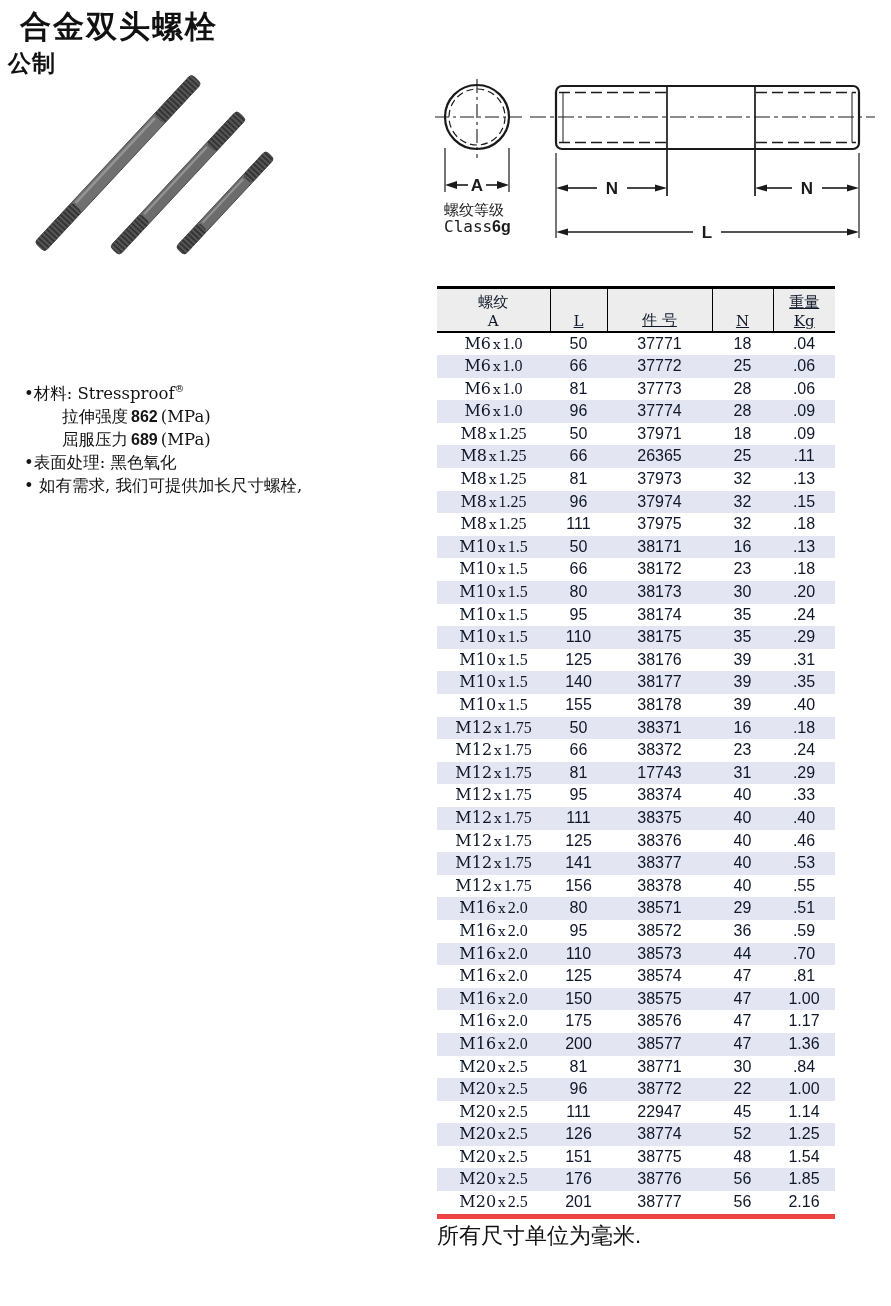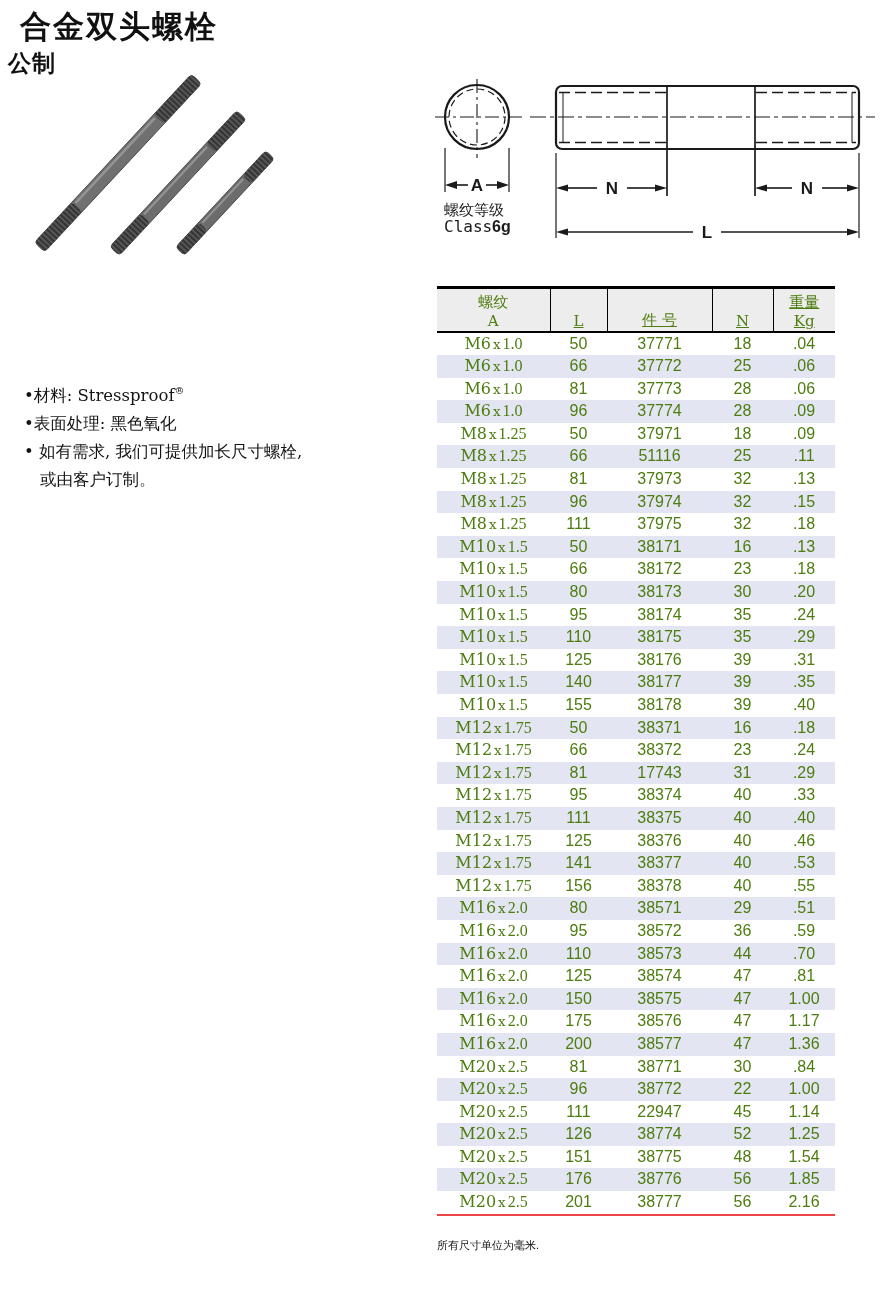--- a/index.html
+++ b/index.html
@@ -19,33 +19,33 @@
   .photo { position:absolute; left:28px; top:72px; width:260px; height:185px; }
   .diagram { position:absolute; left:430px; top:68px; width:461px; height:180px; }
   .diagram text { fill:#1a1a1a; }
   .dim-label { font-family:"Liberation Sans", sans-serif; font-weight:bold; font-size:17px; }
   .class-cjk { font-family:"DejaVu Serif", serif; font-size:15px; }
   .class-lat { font-family:"DejaVu Sans Mono", monospace; font-size:16px; }
   .class-val { font-family:"Liberation Sans", sans-serif; font-weight:bold; font-size:16px; }
 
   .specs {
     position:absolute; left:24px; top:377px; width:410px;
-    font-family:"DejaVu Serif", serif; font-size:16.5px; line-height:28px; color:#141414;
+    font-family:"DejaVu Serif", serif; font-size:16.5px; line-height:23px; color:#141414;
   }
   .specs .row { white-space:nowrap; }
   .specs .ind1 { padding-left:38px; }
   .specs .ind2 { padding-left:16px; }
   .specs .num { font-family:"Liberation Sans", sans-serif; font-weight:bold; font-size:16px; padding:0 3px; }
   .specs sup { font-size:10px; }
 
   .table-wrap { position:absolute; left:437px; top:286px; width:398px; }
   table.spec-table {
     border-collapse:collapse; table-layout:fixed; width:398px;
-    border-top:3.5px solid #000; border-bottom:2px solid #ef4444;
-    font-size:16px; color:#4d7c0f;
+    border-top:3.5px solid #000; border-bottom:5px solid #ef4444;
+    font-size:16px; color:#0f172a;
   }
   .spec-table col.c1 { width:113px; }
   .spec-table col.c2 { width:57px; }
   .spec-table col.c3 { width:105px; }
   .spec-table col.c4 { width:61px; }
   .spec-table col.c5 { width:62px; }
   .spec-table thead th {
     background:var(--header-bg,#ededed);
     font-weight:normal; text-align:center; vertical-align:bottom;
     font-family:"DejaVu Serif", serif; font-size:15px;
@@ -54,22 +54,22 @@
   .spec-table thead th + th { border-left:1.5px solid #000;text-decoration:underline; }
   .spec-table tbody td {
     text-align:center; height:22.6px; line-height:22.6px; padding:0;
     font-family:"Liberation Sans", sans-serif; font-size:16px;
   }
   .spec-table tbody tr:nth-child(even) { background:var(--stripe,#e3e6f2); }
   .mpart { font-family:"DejaVu Serif", serif; font-size:16px; }
   .xpart { font-family:"DejaVu Serif", serif; font-size:13.5px; padding:0 2px; }
   .ppart { font-family:Liberation Serif, serif; font-size:16px; }
   .footnote {
-    margin-top:22px; text-align:left;
-    font-family:"Liberation Sans", sans-serif; font-size:11px; font-weight:500; color:#111;
+    margin-top:2px; text-align:left;
+    font-family:"Liberation Sans", sans-serif; font-size:22px; font-weight:500; color:#111;
   }
 </style>
 </head>
 <body>
 
 <div class="page">
 
   <div class="title">合金双头螺栓</div>
   <div class="subtitle">公制</div>
 
@@ -158,23 +158,24 @@
     <text x="182" y="126" text-anchor="middle" class="dim-label">N</text>
     <text x="377" y="126" text-anchor="middle" class="dim-label">N</text>
     <text x="277" y="170" text-anchor="middle" class="dim-label">L</text>
     <text x="14" y="147" class="class-cjk">螺纹等级</text>
     <text x="14" y="164" class="class-lat">Class</text>
     <text x="62" y="164" class="class-val">6g</text>
   </svg>
 
   <div class="specs">
     <div class="row"><span>•</span><span>材料: Stressproof</span><sup>®</sup></div>
+    <div class="row ind1"><span>拉伸强度</span><span class="num">862</span><span>(MPa)</span></div>
+    <div class="row ind1"><span>屈服压力</span><span class="num">689</span><span>(MPa)</span></div>
     <div class="row"><span>•</span><span>表面处理: 黑色氧化</span></div>
     <div class="row"><span>•</span> <span>如有需求, 我们可提供加长尺寸螺栓,</span></div>
-    <div class="row ind2"><span>或由客户订制。</span></div>
   </div>
 
   <div class="table-wrap">
     <table class="spec-table">
       <colgroup>
           <col class="c1">
           <col class="c2">
           <col class="c3">
           <col class="c4">
           <col class="c5">
@@ -232,21 +233,21 @@
           <tr>
             <td><span class="mpart">M8</span><span class="xpart">x</span><span class="ppart">1.25</span></td>
             <td>50</td>
             <td>37971</td>
             <td>18</td>
             <td>.09</td>
           </tr>
           <tr>
             <td><span class="mpart">M8</span><span class="xpart">x</span><span class="ppart">1.25</span></td>
             <td>66</td>
-            <td>51116</td>
+            <td>26365</td>
             <td>25</td>
             <td>.11</td>
           </tr>
           <tr>
             <td><span class="mpart">M8</span><span class="xpart">x</span><span class="ppart">1.25</span></td>
             <td>81</td>
             <td>37973</td>
             <td>32</td>
             <td>.13</td>
           </tr>

